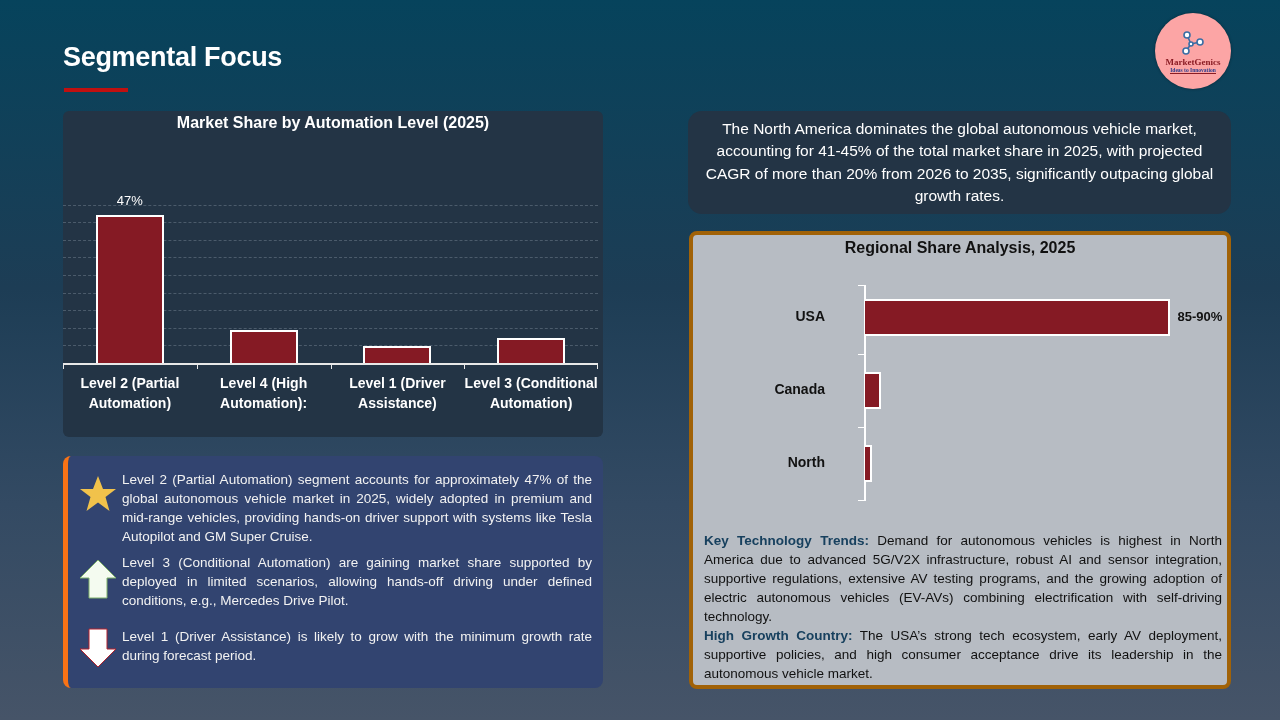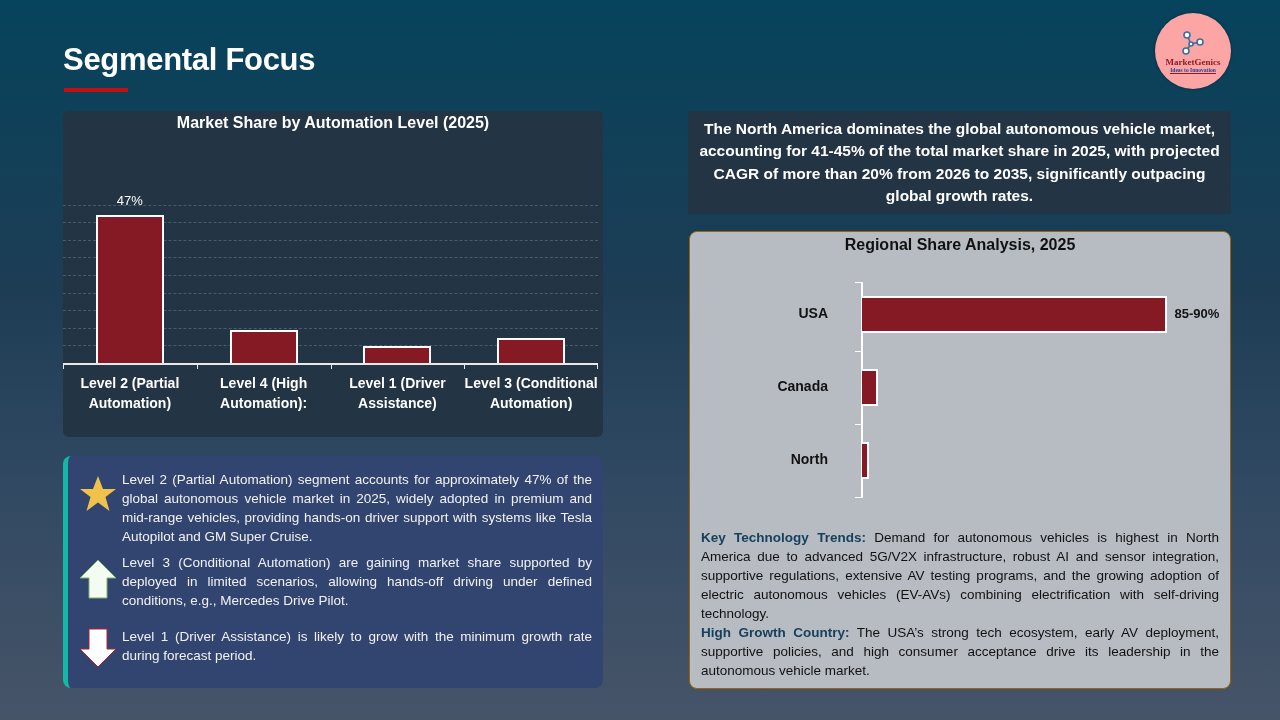--- a/index.html
+++ b/index.html
@@ -5,21 +5,21 @@
   * { box-sizing: border-box; margin: 0; padding: 0; }
   html, body { width: 1280px; height: 720px; overflow: hidden; }
   body {
     font-family: "Liberation Sans", "DejaVu Sans", sans-serif;
     background: linear-gradient(180deg, #06435c 0%, #1d3d55 40%, #334a63 70%, #465468 100%);
     position: relative;
     color: #fff;
   }
   .page-title {
     position: absolute; left: 63px; top: 42px;
-    font-size: 31px; font-weight: bold; color: #fff; letter-spacing: -0.3px;
+    font-size: 27px; font-weight: bold; color: #fff; letter-spacing: -0.3px;
   }
   .title-underline {
     position: absolute; left: 64px; top: 88px; width: 64px; height: 4px; background: #c01010;
   }
   .logo {
     position: absolute; left: 1155px; top: 13px; width: 76px; height: 76px;
     border-radius: 50%; background: #fca5a5; box-shadow: 0 0 3px rgba(0,0,0,0.4);
     display: flex; flex-direction: column; align-items: center; justify-content: center;
   }
   .logo svg { width: 26px; height: 26px; margin-top: 2px; }
@@ -44,35 +44,35 @@
   }
   .bar-label { position: absolute; font-size: 13px; color: #fff; text-align: center; width: 68px; }
   .cat-label {
     position: absolute; top: 262px; width: 134px; text-align: center;
     font-size: 14px; font-weight: bold; color: #fff; line-height: 20px;
   }
 
   
   .panel-insights {
     position: absolute; left: 63px; top: 456px; width: 540px; height: 232px;
-    background: #324470; border-radius: 8px; border-left: 5px solid #14b8a6; padding-left: 47px;
+    background: #324470; border-radius: 8px; border-left: 5px solid #f97316; padding-left: 47px;
   }
   .insight { position: absolute; left: 54px; width: 470px; font-size: 13.5px; line-height: 19px; color: #f2f2f2; text-align: justify; }
   .insight-icon { position: absolute; left: 10px; }
 
   
   .summary {
     position: absolute; left: 688px; top: 111px; width: 543px; height: 103px;
-    background: #233445; border-radius: 3px;
+    background: #233445; border-radius: 14px;
     display: flex; align-items: center; justify-content: center; text-align: center;
-    font-size: 15.5px; font-weight: bold; line-height: 22.5px; color: #fff; padding: 0 4px;
+    font-size: 15.5px; font-weight: normal; line-height: 22.5px; color: #fff; padding: 0 4px;
   }
   .panel-region {
     position: absolute; left: 689px; top: 231px; width: 542px; height: 458px;
-    background: #b7bcc3; border-radius: 8px; border: 1px solid #a16207; color: #111;
+    background: #b7bcc3; border-radius: 8px; border: 4px solid #a16207; color: #111;
   }
   .panel-region .chart-title {
     position: absolute; left: 0; right: 0; top: 4px; text-align: center; font-size: 16px; font-weight: bold; color: #111;
   }
   .h-axis { position: absolute; left: 171px; top: 50px; width: 2px; height: 216px; background: #fff; }
   .h-tick { position: absolute; left: 165px; width: 6px; height: 1px; background: #fff; }
   .h-cat { position: absolute; right: 402px; font-size: 14px; font-weight: bold; color: #111; }
   .hbar { position: absolute; left: 172px; background: #851a24; border: 2px solid #fff; border-left: none; height: 37px; }
   .hbar-label { position: absolute; font-size: 13px; font-weight: bold; color: #111; }
   .trends {

